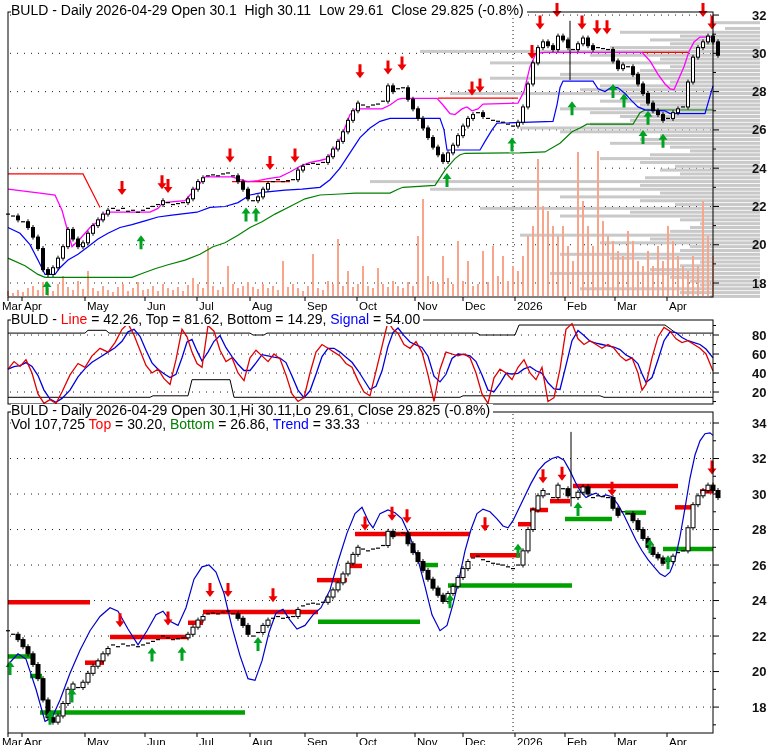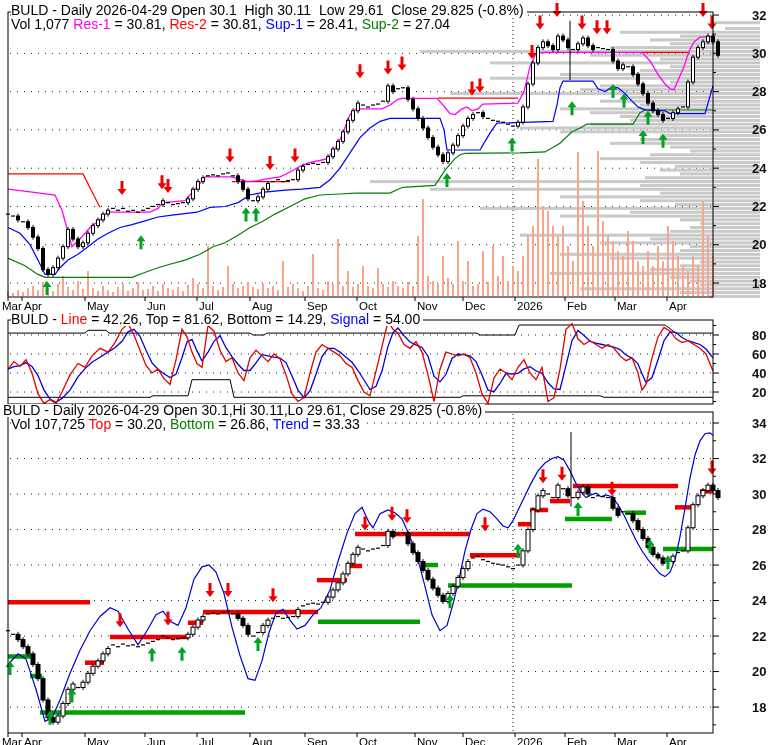--- a/index.html
+++ b/index.html
@@ -934,19 +934,18 @@
         <line x1="565" y1="733" x2="565" y2="737" stroke="#000" stroke-width="1"></line>
         <text x="567" y="746" font-size="11.5" fill="#000" font-family="&quot;Liberation Sans&quot;,sans-serif">Feb</text>
         <line x1="615" y1="733" x2="615" y2="737" stroke="#000" stroke-width="1"></line>
         <text x="617" y="746" font-size="11.5" fill="#000" font-family="&quot;Liberation Sans&quot;,sans-serif">Mar</text>
         <line x1="667" y1="733" x2="667" y2="737" stroke="#000" stroke-width="1"></line>
         <text x="669" y="746" font-size="11.5" fill="#000" font-family="&quot;Liberation Sans&quot;,sans-serif">Apr</text>
       </g>
     </svg>
 
   <div class="hdr" style="left:11px;top:4px"><span>BULD - Daily 2026-04-29 Open 30.1  High 30.11  Low 29.61  Close 29.825 (-0.8%)</span></div>
-  <div class="hdr" style="left:11px;top:18px"><span>Vol 1,077 </span><span class="c-mag">Res-1</span><span> = 30.81, </span><span class="c-red">Res-2</span><span> = 30.81, </span><span class="c-blu">Sup-1</span><span> = 28.41, </span><span class="c-grn">Sup-2</span><span> = 27.04</span></div>
 
   <div class="hdr" style="left:11px;top:313px"><span>BULD - </span><span class="c-red">Line</span><span> = 42.26, Top = 81.62, Bottom = 14.29, </span><span class="c-blu">Signal</span><span> = 54.00</span></div>
 
-  <div class="hdr" style="left:3px;top:404px"><span>BULD - Daily 2026-04-29 Open 30.1,Hi 30.11,Lo 29.61, Close 29.825 (-0.8%)</span></div>
+  <div class="hdr" style="left:11px;top:404px"><span>BULD - Daily 2026-04-29 Open 30.1,Hi 30.11,Lo 29.61, Close 29.825 (-0.8%)</span></div>
   <div class="hdr" style="left:11px;top:418px"><span>Vol 107,725 </span><span class="c-red">Top</span><span> = 30.20, </span><span class="c-grn">Bottom</span><span> = 26.86, </span><span class="c-blu">Trend</span><span> = 33.33</span></div>
 </div>
 
 </body></html>

